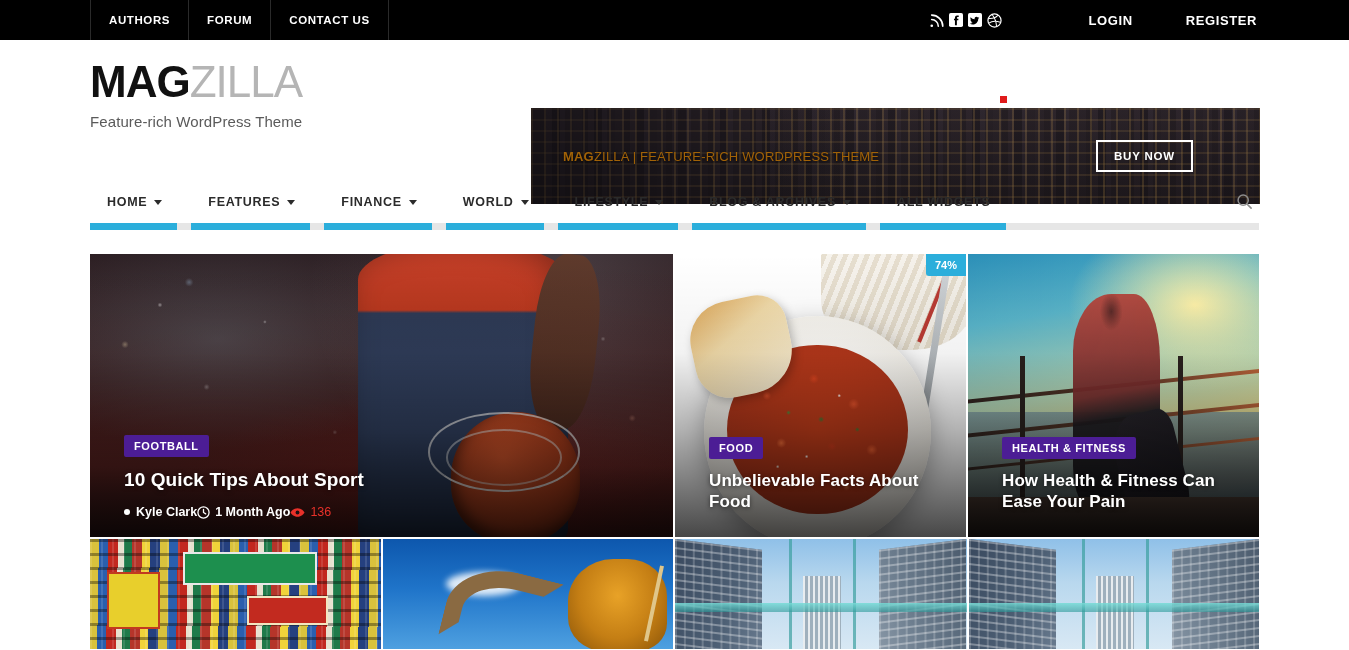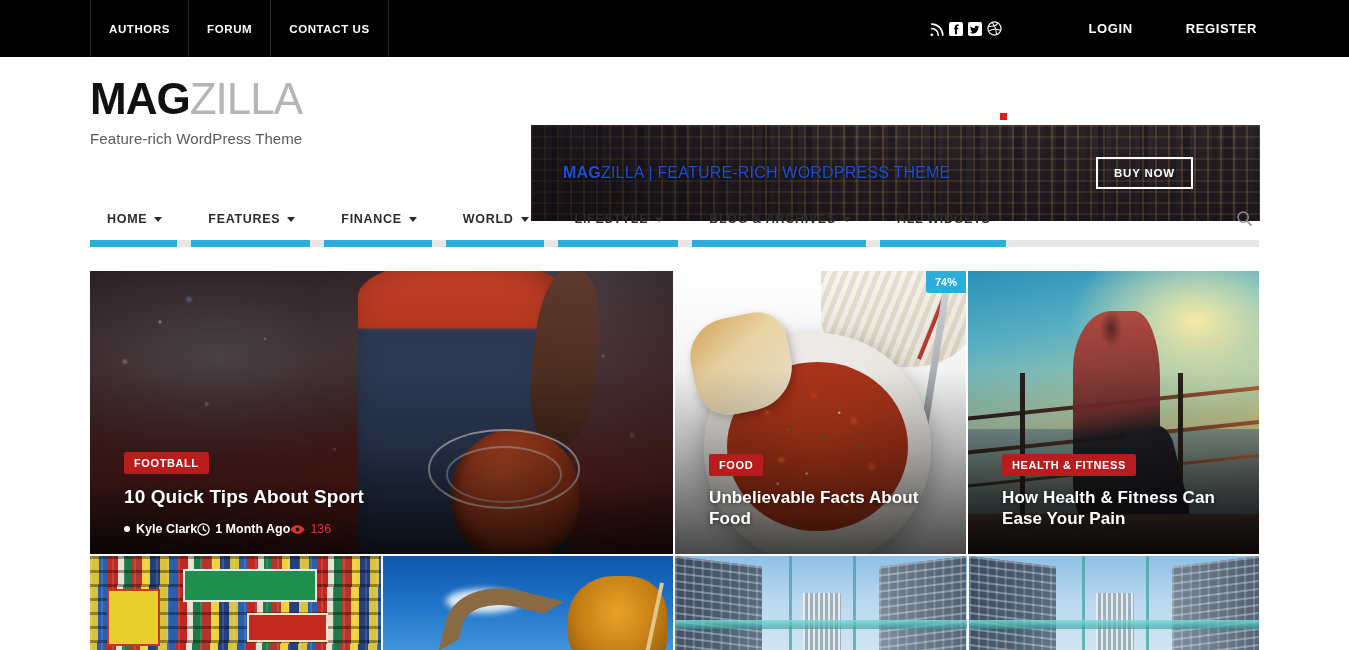--- a/index.html
+++ b/index.html
@@ -7,21 +7,21 @@
   html, body {
     width: 1349px; height: 650px;
     overflow: hidden;
     background: #ffffff;
     font-family: "Liberation Sans", sans-serif;
     -webkit-font-smoothing: antialiased;
   }
 
   
   .topbar {
-    height: 57px;
+    height: 40px;
     background: #000000;
     display: flex;
     align-items: stretch;
     position: relative;
   }
   .topbar-left {
     display: flex;
     align-items: stretch;
     margin-left: 90px;
     border-left: 1px solid #2a2a2a;
@@ -127,22 +127,22 @@
     mix-blend-mode: screen;
   }
   .banner-dark-left {
     position: absolute; left:0; top:0; bottom:0; width: 45%;
     background: linear-gradient(90deg, rgba(10,8,12,0.55), rgba(10,8,12,0.0));
   }
   .banner-text {
     position: absolute;
     left: 32px; top: 50%;
     transform: translateY(-50%);
-    color: #1d4ed8;
-    font-size: 16px;
+    color: #a16207;
+    font-size: 13px;
     letter-spacing: 0.2px;
     white-space: nowrap;
     text-shadow: 0 1px 3px rgba(0,0,0,0.8);
   }
   .banner-text b { font-weight: bold; }
   .banner-btn {
     position: absolute;
     right: 67px; top: 50%;
     transform: translateY(-50%);
     border: 2px solid #ffffff;
@@ -224,21 +224,21 @@
     background: linear-gradient(to top, rgba(0,0,0,0.72) 0%, rgba(0,0,0,0.30) 38%, rgba(0,0,0,0.05) 65%, rgba(0,0,0,0.0) 100%);
   }
   .tile-body {
     position: absolute;
     left: 34px; right: 24px; bottom: 18px;
     z-index: 3;
   }
   .tile-body.mid { left: 34px; bottom: 24px; }
   .cat-badge {
     display: inline-block;
-    background: #b91c1c;
+    background: #4c1d95;
     color: #ffffff;
     font-size: 11px;
     font-weight: bold;
     letter-spacing: 0.6px;
     padding: 5px 10px 5px 10px;
     border-radius: 2px;
     text-transform: uppercase;
     margin-bottom: 11px;
   }
   .tile-title {

